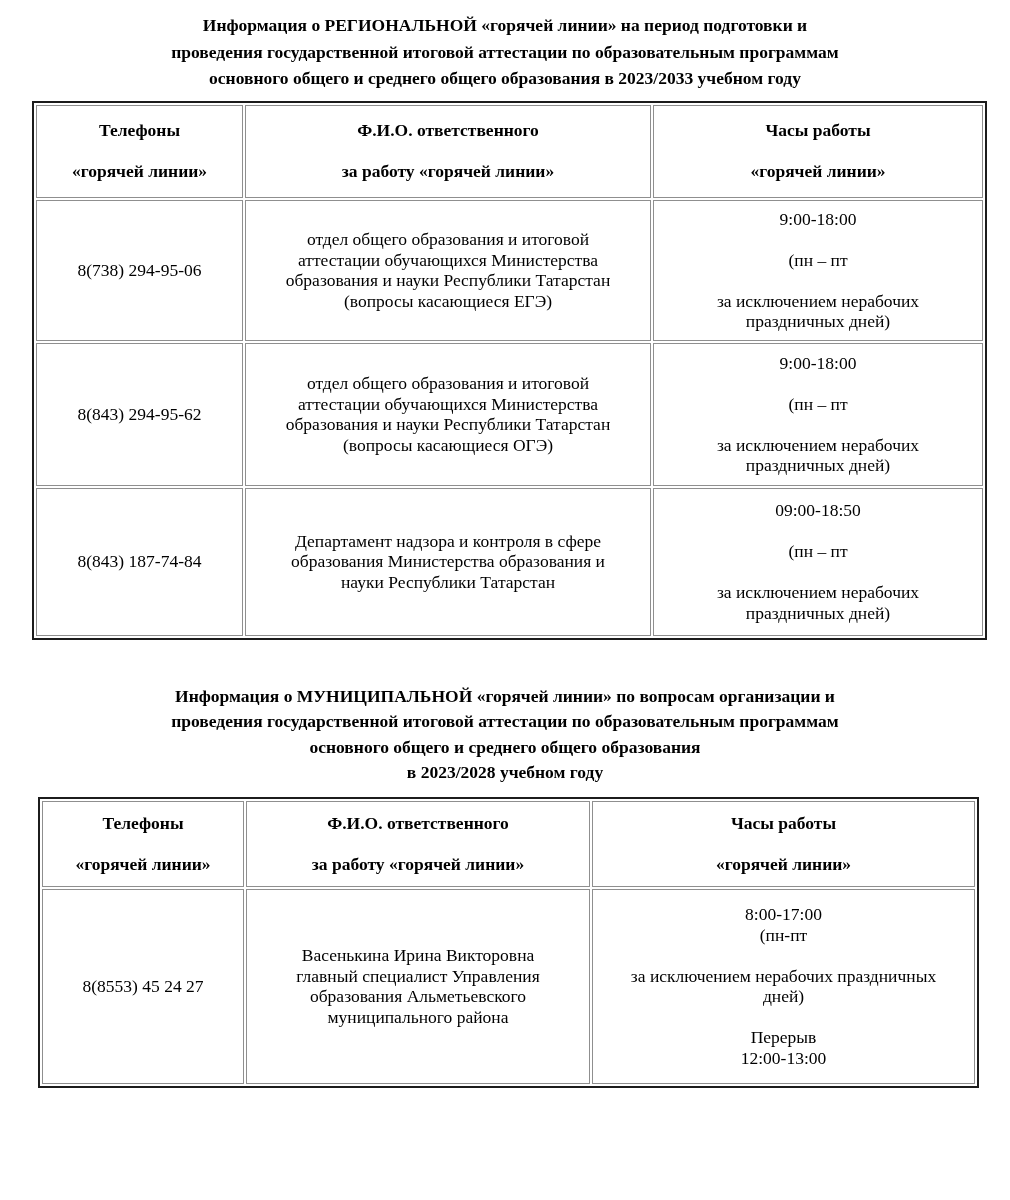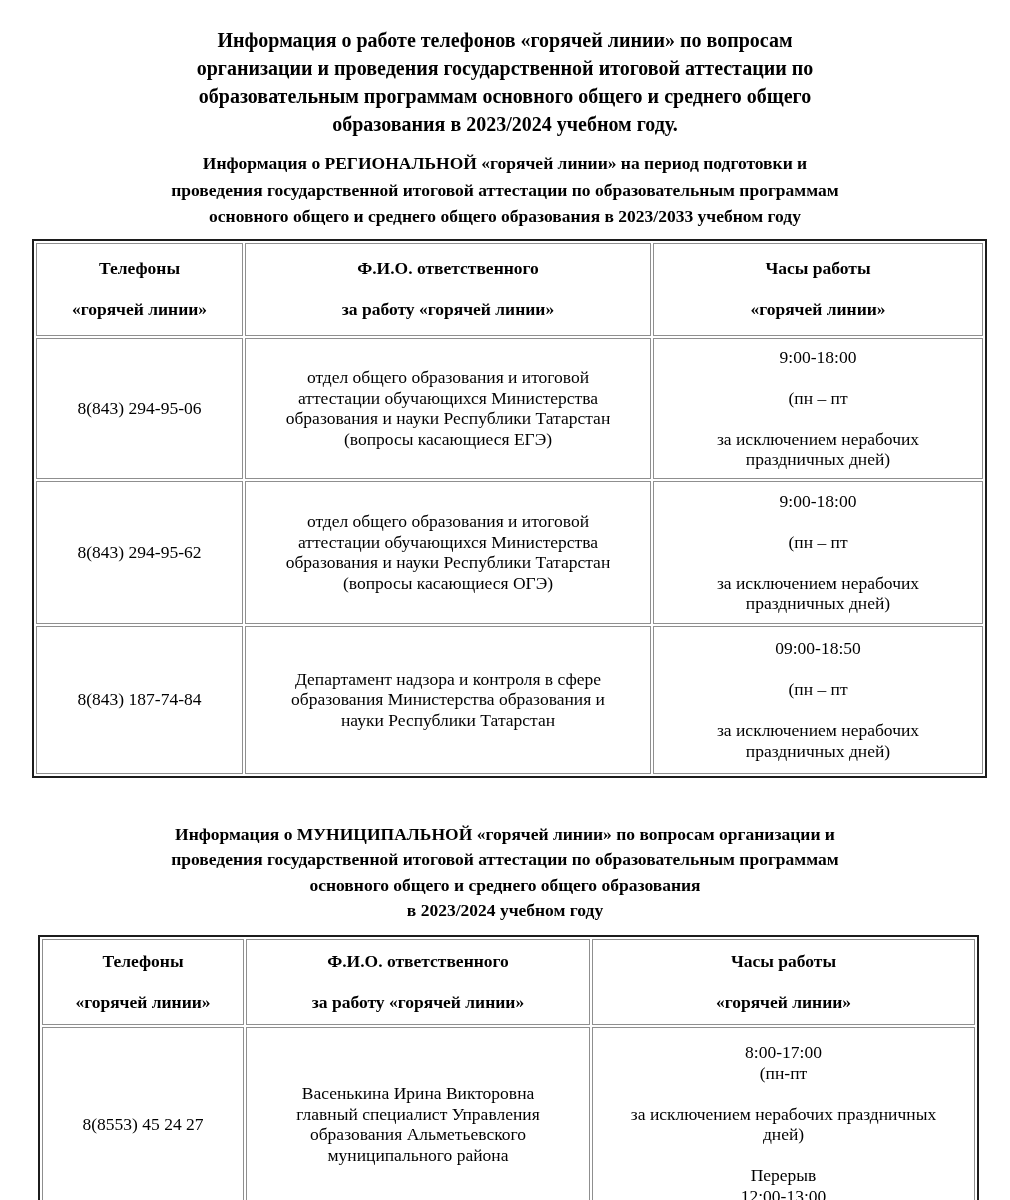--- a/index.html
+++ b/index.html
@@ -72,24 +72,20 @@
   .regional-table .row-2 { height: 143px; }
   .regional-table .row-3 { height: 148px; }
   .municipal-table .hdr-row { height: 86px; }
   .municipal-table .row-1 { height: 195px; }
 </style>
 </head>
 <body>
 
 <div class="page">
 
-  <div class="main-title">Информация о работе телефонов «горячей линии» по вопросам
-организации и проведения государственной итоговой аттестации по
-образовательным программам основного общего и среднего общего
-образования в 2023/2024 учебном году.</div>
 
   <div class="section-heading regional">Информация о РЕГИОНАЛЬНОЙ «горячей линии» на период подготовки и
 проведения государственной итоговой аттестации по образовательным программам
 основного общего и среднего общего образования в 2023/2033 учебном году</div>
 
   <table class="doc-table regional-table">
     <colgroup>
       <col style="width:207px">
       <col style="width:406px">
       <col style="width:330px">
@@ -100,21 +96,21 @@
 
 «горячей линии»</th>
       <th>Ф.И.О. ответственного
 
 за работу «горячей линии»</th>
       <th>Часы работы
 
 «горячей линии»</th>
     </tr>
     <tr class="row-1">
-      <td>8(843) 294-95-06</td>
+      <td>8(738) 294-95-06</td>
       <td>отдел общего образования и итоговой
 аттестации обучающихся Министерства
 образования и науки Республики Татарстан
 (вопросы касающиеся ЕГЭ)</td>
       <td>9:00-18:00
 
 (пн – пт
 
 за исключением нерабочих
 праздничных дней)</td>
@@ -143,21 +139,21 @@
 
 за исключением нерабочих
 праздничных дней)</td>
     </tr>
   </tbody>
     </table>
 
   <div class="section-heading municipal">Информация о МУНИЦИПАЛЬНОЙ «горячей линии» по вопросам организации и
 проведения государственной итоговой аттестации по образовательным программам
 основного общего и среднего общего образования
-в 2023/2024 учебном году</div>
+в 2023/2028 учебном году</div>
 
   <table class="doc-table municipal-table">
     <colgroup>
       <col style="width:202px">
       <col style="width:344px">
       <col style="width:383px">
     </colgroup>
     <tbody>
         <tr class="hdr-row">
       <th>Телефоны

